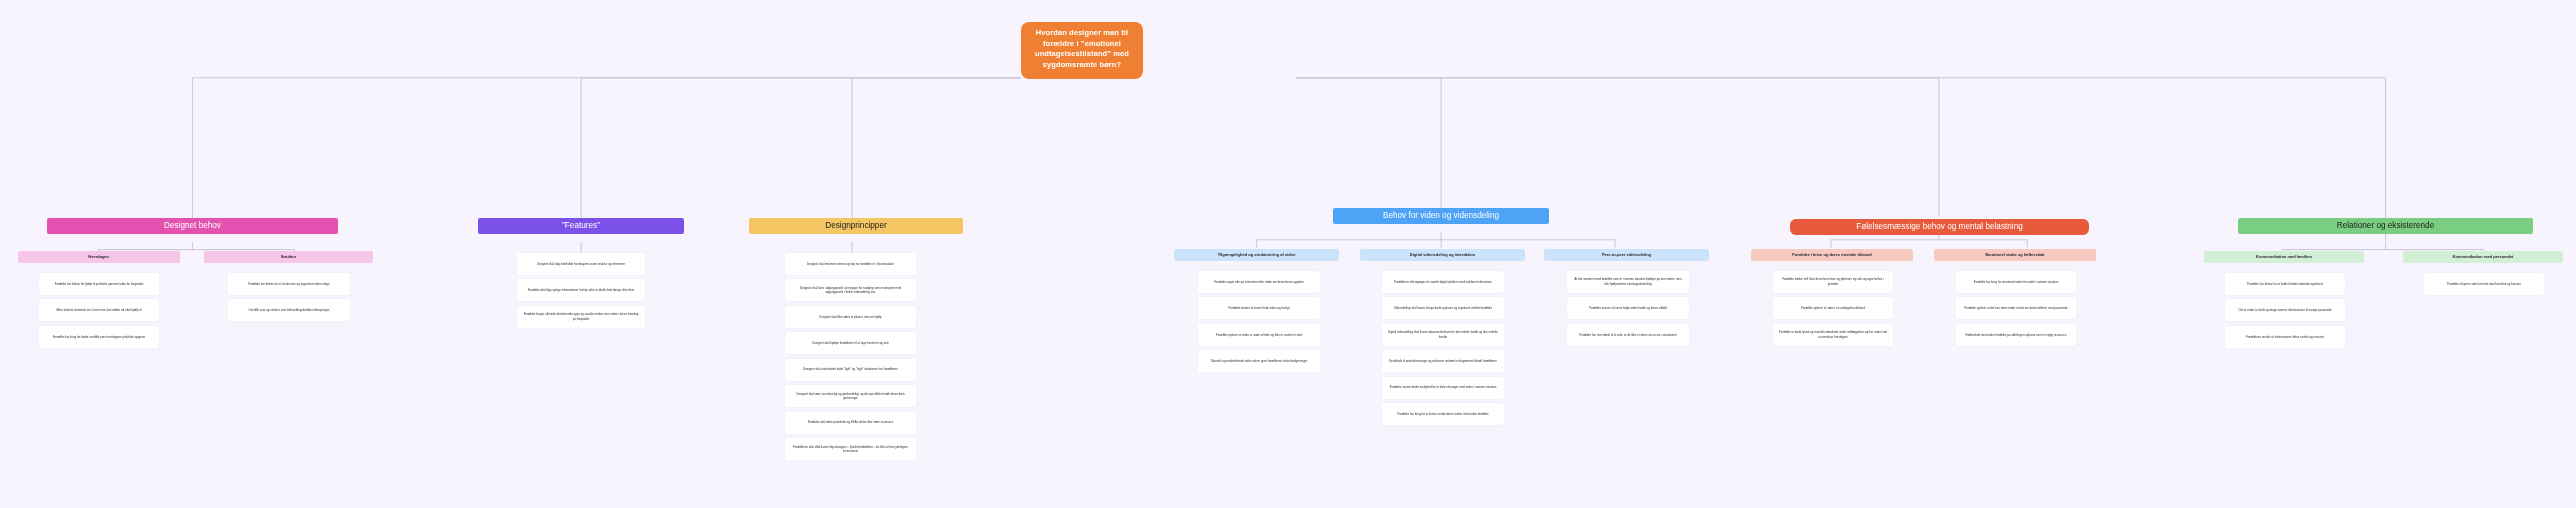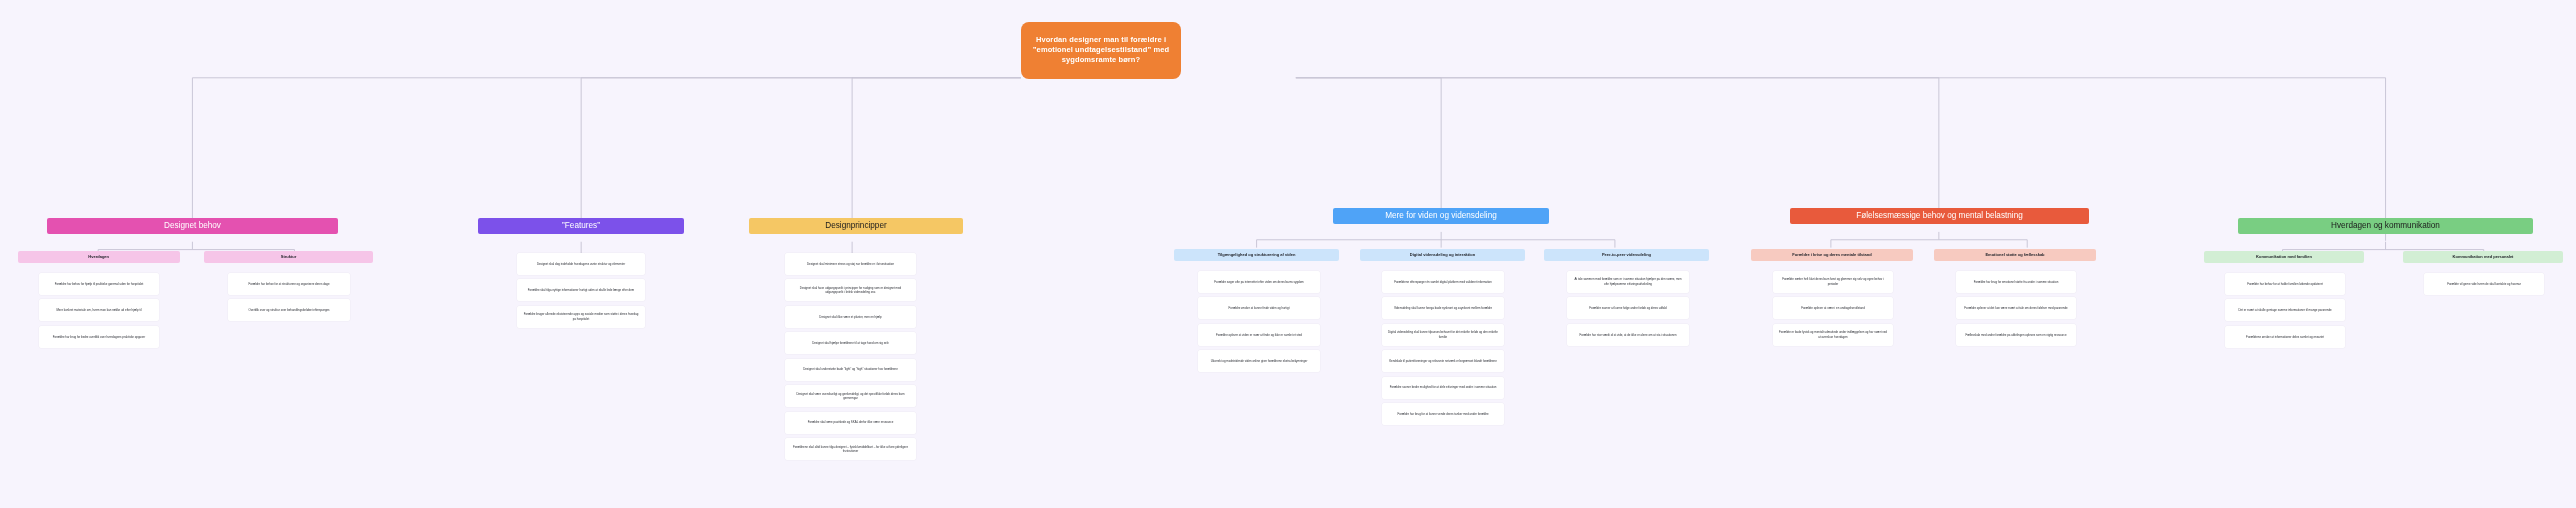--- a/index.html
+++ b/index.html
@@ -9,24 +9,24 @@
     background: #f7f4fd;
     font-family: "Liberation Sans", sans-serif;
     overflow: hidden;
   }
   #canvas { position: relative; width: 2576px; height: 509px; background: #f7f4fd; }
   #edges { position: absolute; inset: 0; width: 2576px; height: 509px; pointer-events: none; }
 
   .node { position: absolute; }
 
   .root {
-    width: 160px; min-height: 57px;
+    width: 122px; min-height: 57px;
     background: #ef8033; color: #fff;
     border-radius: 7.9px;
-    display: flex; align-items: center; justify-content: center;
+    display: flex; align-items: flex-start; justify-content: center;
     text-align: center; padding: 6.9px 8.8px;
     font-size: 7.5px; font-weight: bold; line-height: 1.38;
     letter-spacing: 0.1px;
   }
 
   .cat {
     height: 15.7px; border-radius: 2px;
     display: flex; align-items: center; justify-content: center;
     color: #fff; font-size: 8.2px; font-weight: 400;
     white-space: nowrap; padding: 0 5.9px;
@@ -118,21 +118,21 @@
     <div class="leaf">Designet skal have udgangspunkt i principper for nudging som er designet med udgangspunkt i kritisk vidensdeling osv.</div>
     <div class="leaf">Designet skal ikke være et plaster, men en hjælp</div>
     <div class="leaf">Designet skal hjælpe forældrene til at tage hånd om sig selv</div>
     <div class="leaf">Designet skal understøtte både ”light” og ”high” situationer hos forældrene</div>
     <div class="leaf">Designet skal være overskueligt og genkendeligt, og det specifikke forløb deres barn gennemgår</div>
     <div class="leaf">Forældre skal være påvirkede og SKAL derfor ikke være ressource</div>
     <div class="leaf">Forældrene skal altid kunne tilgå designet – fysisk/umiddelbart – for ikke at føre yderligere frustrationer</div>
   </div>
 
   <div class="node cat" style="left:1333px; top:208px; width:216px; background:#4fa3f7;">
-    <span>Mere for viden og vidensdeling</span>
+    <span>Behov for viden og vidensdeling</span>
   </div>
   <div class="node sub" style="left:1174px; top:249px; width:165px; background:#cce4fb;">
     <span>Tilgængelighed og strukturering af viden</span>
   </div>
   <div class="leafcol" style="left:1198px; top:271px; width:122px;">
     <div class="leaf">Forældre søger ofte på internettet efter viden om deres barns sygdom</div>
     <div class="leaf">Forældre ønsker at kunne finde viden og hurtigt</div>
     <div class="leaf">Forældre oplever at viden er svær at finde og ikke er samlet et sted</div>
     <div class="leaf">Ukorrekt og modstridende viden online giver forældrene ekstra bekymringer</div>
   </div>
@@ -149,42 +149,42 @@
   </div>
   <div class="node sub" style="left:1544px; top:249px; width:165px; background:#cce4fb;">
     <span>Peer-to-peer vidensdeling</span>
   </div>
   <div class="leafcol" style="left:1567px; top:271px; width:122px;">
     <div class="leaf">At tale sammen med forældre som er i samme situation hjælper på den svære, men ofte hjælpsomme erfaringsudveksling</div>
     <div class="leaf">Forældre savner at kunne følge andre forløb og deres udfald</div>
     <div class="leaf">Forældre har stor værdi af at vide, at de ikke er alene om at stå i situationen</div>
   </div>
 
-  <div class="node cat" style="left:1790px; top:208px; width:299px; background:#e85a3c;">
+  <div class="node cat" style="left:1790px; top:219px; width:299px; background:#e85a3c;border-radius:6px;">
     <span>Følelsesmæssige behov og mental belastning</span>
   </div>
   <div class="node sub" style="left:1751px; top:249px; width:162px; background:#f7cac0;">
     <span>Forældre i krise og deres mentale tilstand</span>
   </div>
   <div class="leafcol" style="left:1773px; top:271px; width:120px;">
     <div class="leaf">Forældre sætter helt klart deres barn først og glemmer sig selv og egne behov i perioder</div>
     <div class="leaf">Forældre oplever at være i en undtagelsestilstand</div>
     <div class="leaf">Forældre er både fysisk og mentalt udmattede under indlæggelsen og har svært ved at overskue hverdagen</div>
   </div>
   <div class="node sub" style="left:1934px; top:249px; width:162px; background:#f7cac0;">
     <span>Emotionel støtte og fællesskab</span>
   </div>
   <div class="leafcol" style="left:1956px; top:271px; width:120px;">
     <div class="leaf">Forældre har brug for emotionel støtte fra andre i samme situation</div>
     <div class="leaf">Forældre oplever at det kan være svært at tale om deres følelser med pårørende</div>
     <div class="leaf">Fællesskab med andre forældre på afdelingen opleves som en vigtig ressource</div>
   </div>
 
   <div class="node cat dark" style="left:2238px; top:218px; width:295px; background:#79ce82;">
-    <span>Hverdagen og kommunikation</span>
+    <span>Relationer og eksisterende</span>
   </div>
   <div class="node sub" style="left:2204px; top:251px; width:160px; background:#d2eed4;">
     <span>Kommunikation med familien</span>
   </div>
   <div class="leafcol" style="left:2225px; top:273px; width:120px;">
     <div class="leaf">Forældre har behov for at holde familien løbende opdateret</div>
     <div class="leaf">Det er svært at skulle gentage samme informationer til mange pårørende</div>
     <div class="leaf">Forældrene ønsker at informationer deles samlet og ensartet</div>
   </div>
   <div class="node sub" style="left:2403px; top:251px; width:160px; background:#d2eed4;">

